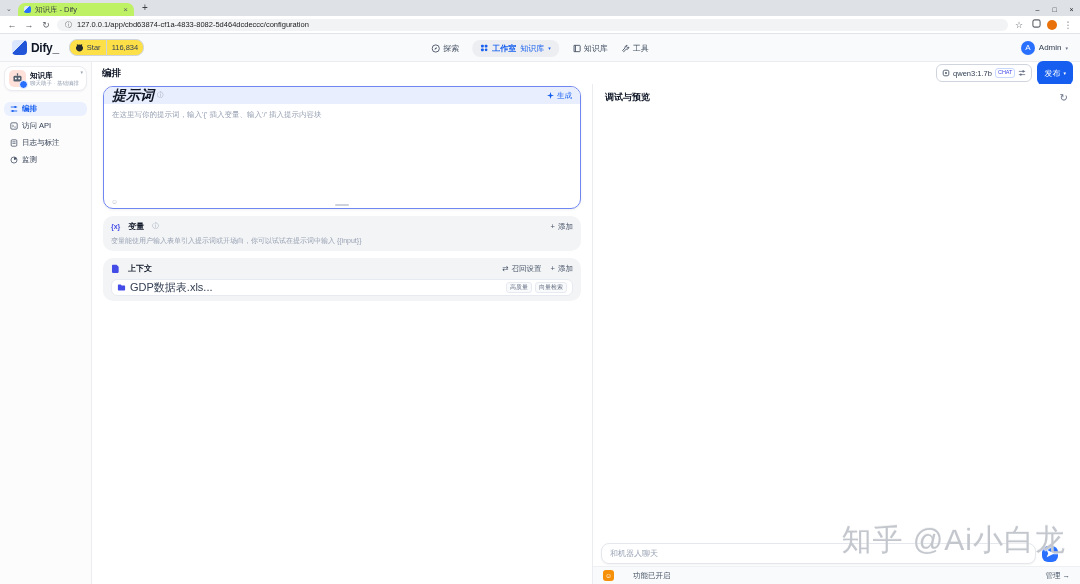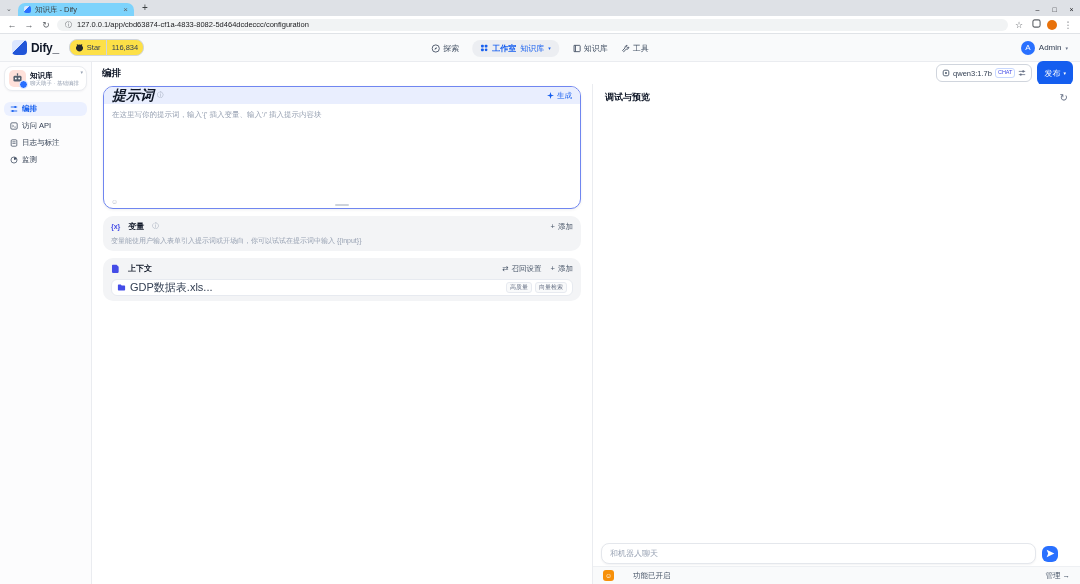--- a/index.html
+++ b/index.html
@@ -2,21 +2,21 @@
 <html><head>
 <meta charset="utf-8">
 <style>
   html,body{margin:0;padding:0;}
   .screen{position:relative;width:1080px;height:584px;overflow:hidden;background:#fff;
           font-family:"Liberation Sans",sans-serif;-webkit-font-smoothing:antialiased;}
 
   
   .tabstrip{position:absolute;top:0;left:0;right:0;height:16px;background:#dee1e6;display:flex;align-items:flex-end;}
   .tab-search{font-size:7px;color:#5f6368;margin:0 2px 3px 6px;}
-  .tab{height:13px;width:104px;background:#7dd3fc;border-radius:7px 7px 0 0;display:flex;align-items:center;gap:4px;padding:0 6px;margin-left:4px;}
+  .tab{height:13px;width:104px;background:#bef264;border-radius:7px 7px 0 0;display:flex;align-items:center;gap:4px;padding:0 6px;margin-left:4px;}
   .tab-favicon{width:7px;height:7px;border-radius:2px;background:linear-gradient(135deg,#dbe6ff 40%,#2970ff 40%);flex:none;}
   .tab-title{font-size:7.5px;color:#3c4043;white-space:nowrap;overflow:hidden;flex:1;}
   .tab-close{font-size:8px;color:#5f6368;}
   .newtab{font-size:10px;color:#3c4043;margin:0 0 3px 8px;}
   .win-controls{margin-left:auto;display:flex;height:13px;}
   .win-controls span{width:17px;text-align:center;font-size:7px;color:#202124;line-height:13px;}
   .toolbar{position:absolute;top:16px;left:0;right:0;height:18px;background:#fff;border-bottom:1px solid #e0e3e7;display:flex;align-items:center;padding:0 6px;gap:5px;box-sizing:border-box;}
   .nav-ico{font-size:9px;color:#5f6368;width:12px;text-align:center;flex:none;}
   .urlbar{flex:1;height:12px;background:#f1f3f4;border-radius:6px;display:flex;align-items:center;gap:5px;padding:0 8px;min-width:0;}
   .url-info{font-size:7px;color:#5f6368;}
@@ -362,13 +362,14 @@
           <div class="features">
             <span class="feat-ico">☺</span>
             <span class="feat-label">功能已开启</span>
             <span class="feat-manage">管理 →</span>
           </div>
         </div>
       </div>
     </div>
   </div>
 
+  <div class="watermark">知乎 @Ai小白龙</div>
 </div>
 
 </body></html>

